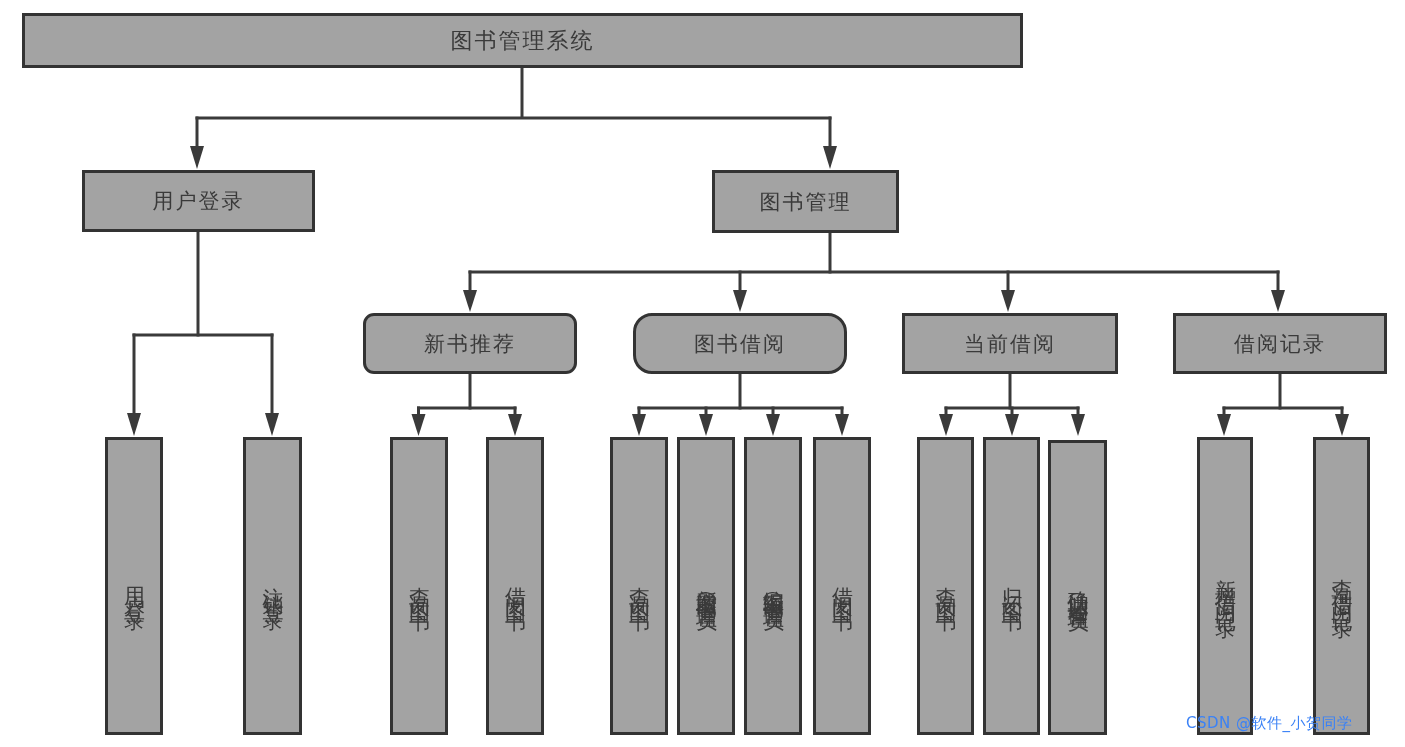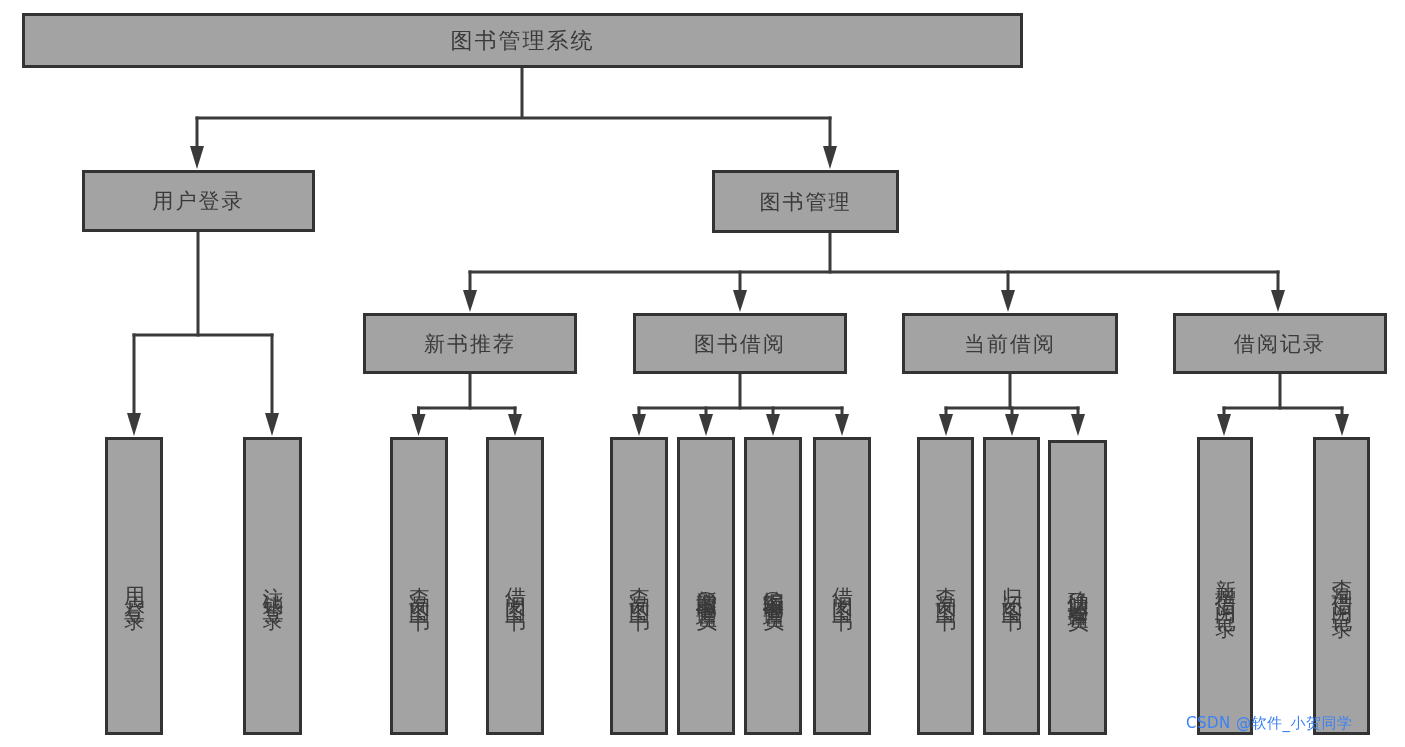--- a/index.html
+++ b/index.html
@@ -138,24 +138,24 @@
     <span class="hlabel">图书管理系统</span>
   </div>
 
   <div class="node" style="left:82px; top:170px; width:233px; height:62px;">
     <span class="hlabel">用户登录</span>
   </div>
   <div class="node" style="left:712px; top:170px; width:187px; height:63px;">
     <span class="hlabel">图书管理</span>
   </div>
 
-  <div class="node" style="left:363px; top:313px; width:214px; height:61px;">
+  <div class="node" style="left:363px; top:313px; width:214px; height:61px;border-radius:11px;">
     <span class="hlabel">新书推荐</span>
   </div>
-  <div class="node" style="left:633px; top:313px; width:214px; height:61px;">
+  <div class="node" style="left:633px; top:313px; width:214px; height:61px;border-radius:19px;">
     <span class="hlabel">图书借阅</span>
   </div>
   <div class="node" style="left:902px; top:313px; width:216px; height:61px;text-align:right;">
     <span class="hlabel">当前借阅</span>
   </div>
   <div class="node" style="left:1173px; top:313px; width:214px; height:61px;">
     <span class="hlabel">借阅记录</span>
   </div>
 
   <div class="node leaf" style="left:105px; top:437px; width:58px; height:298px;">

